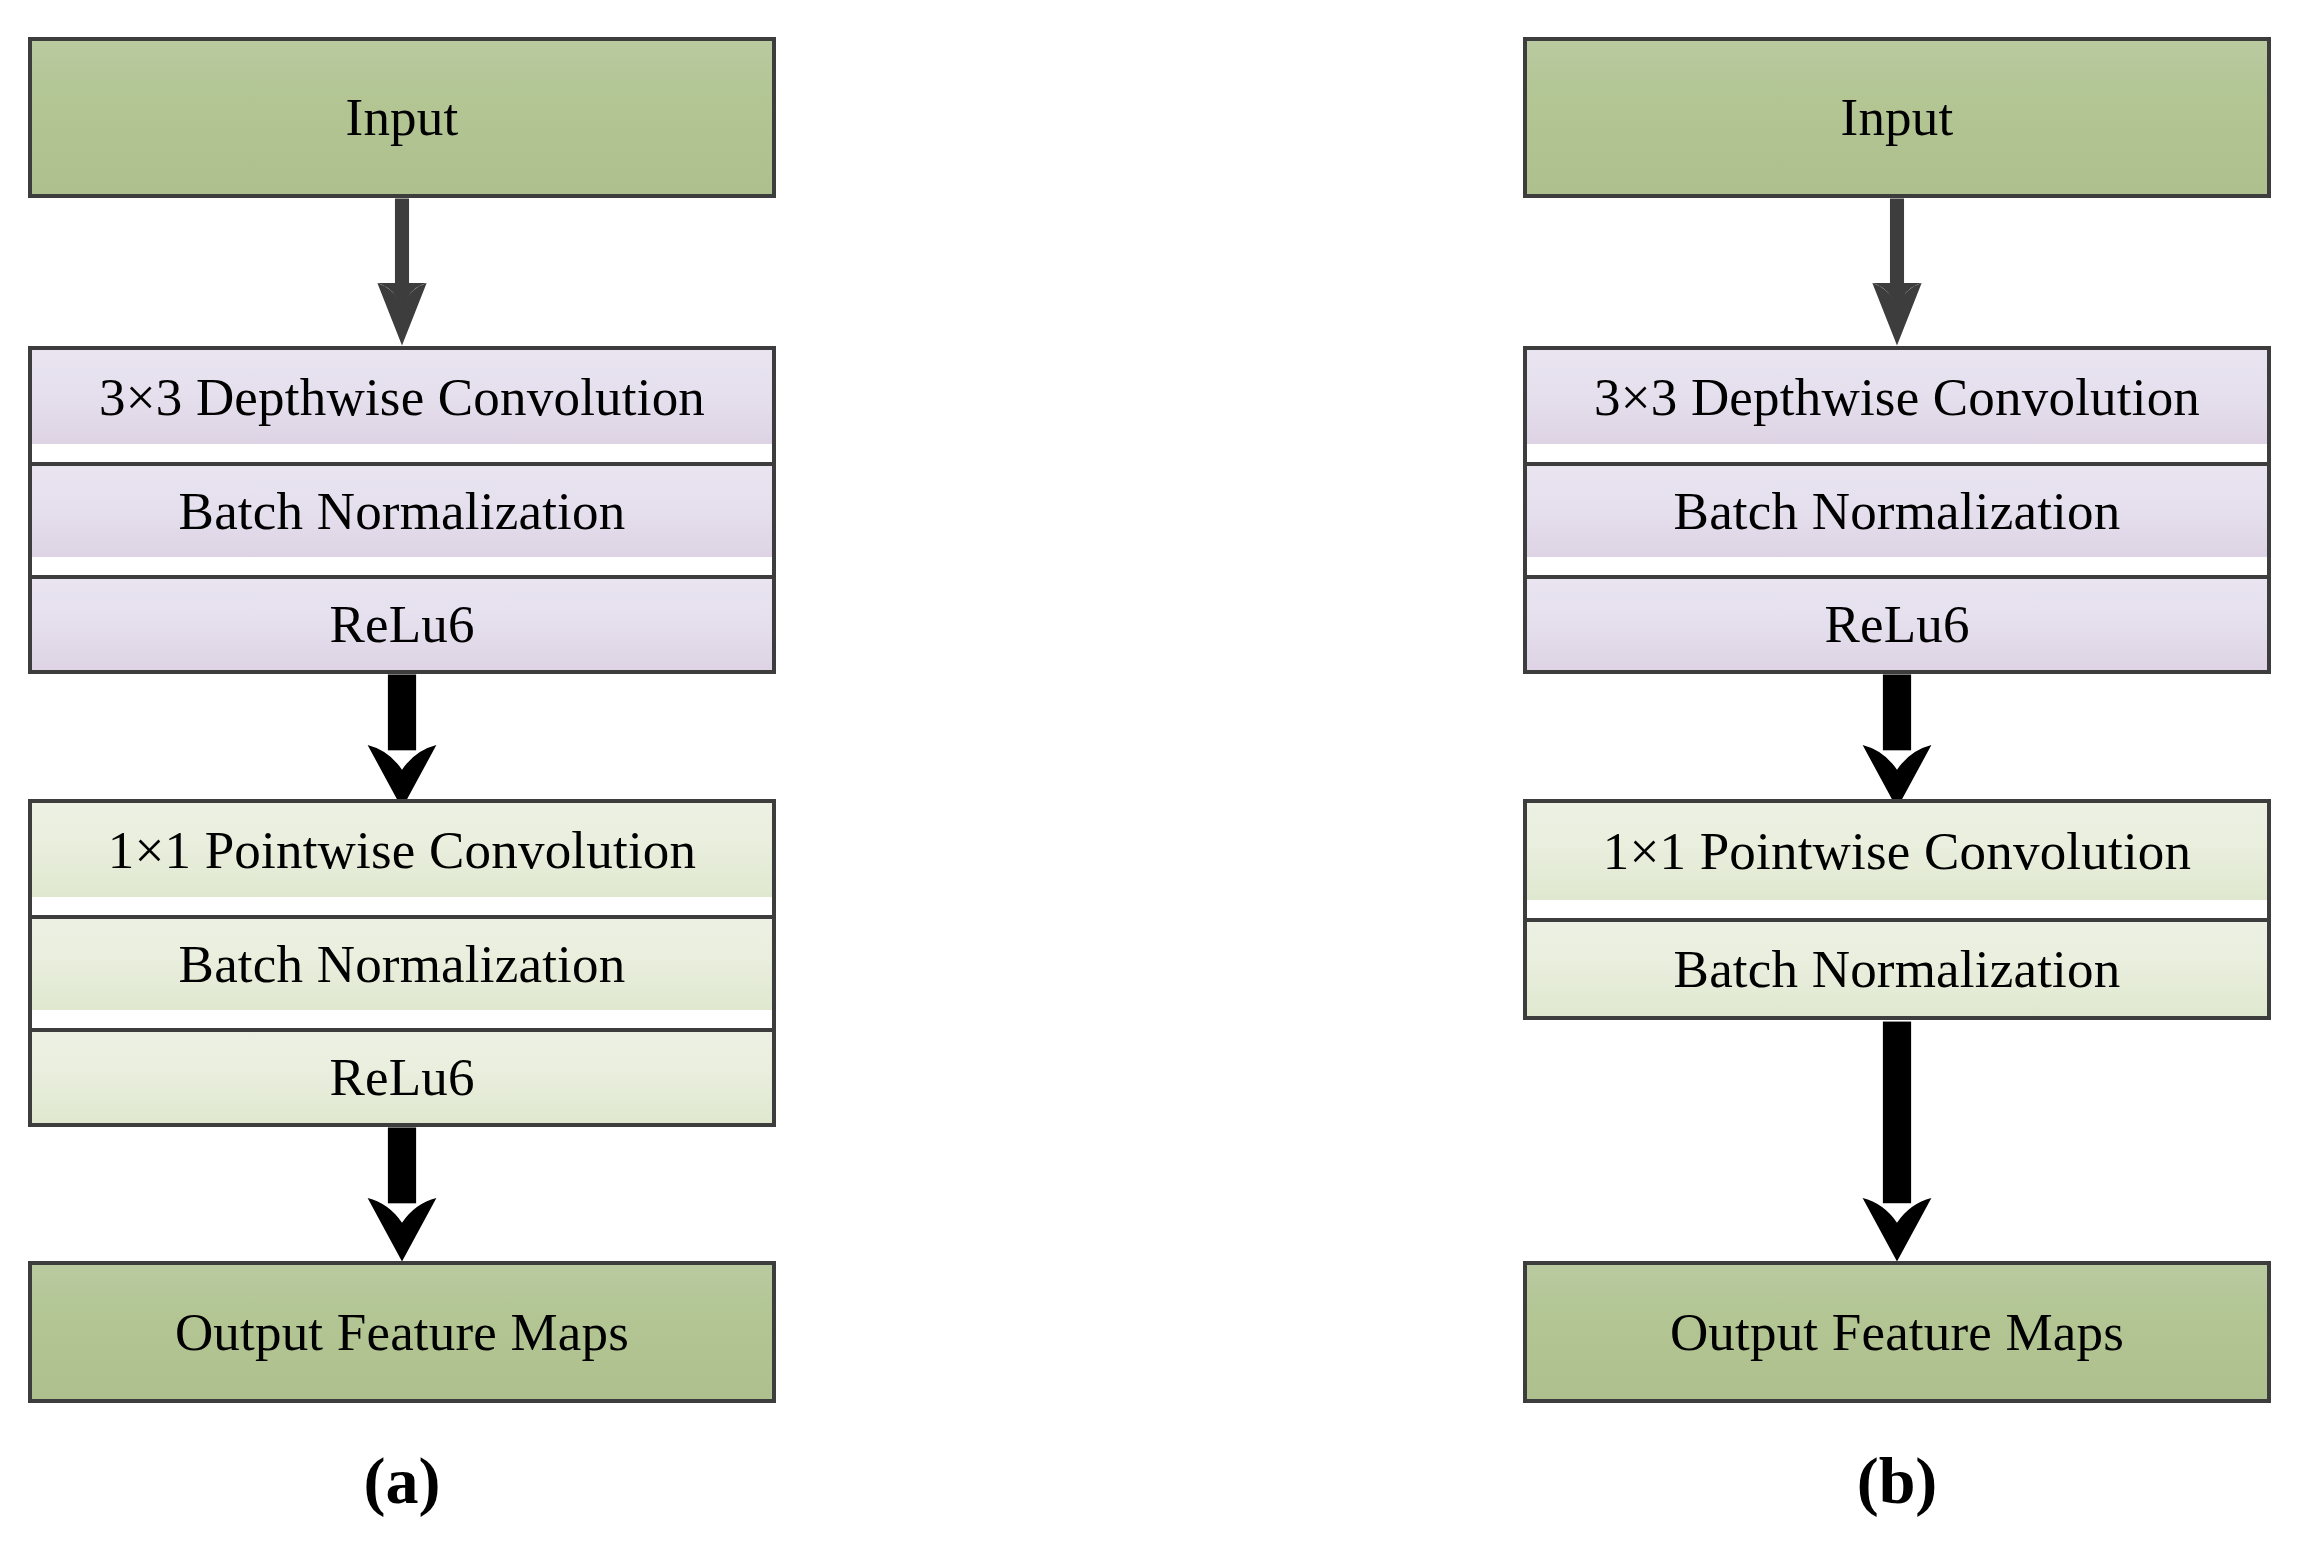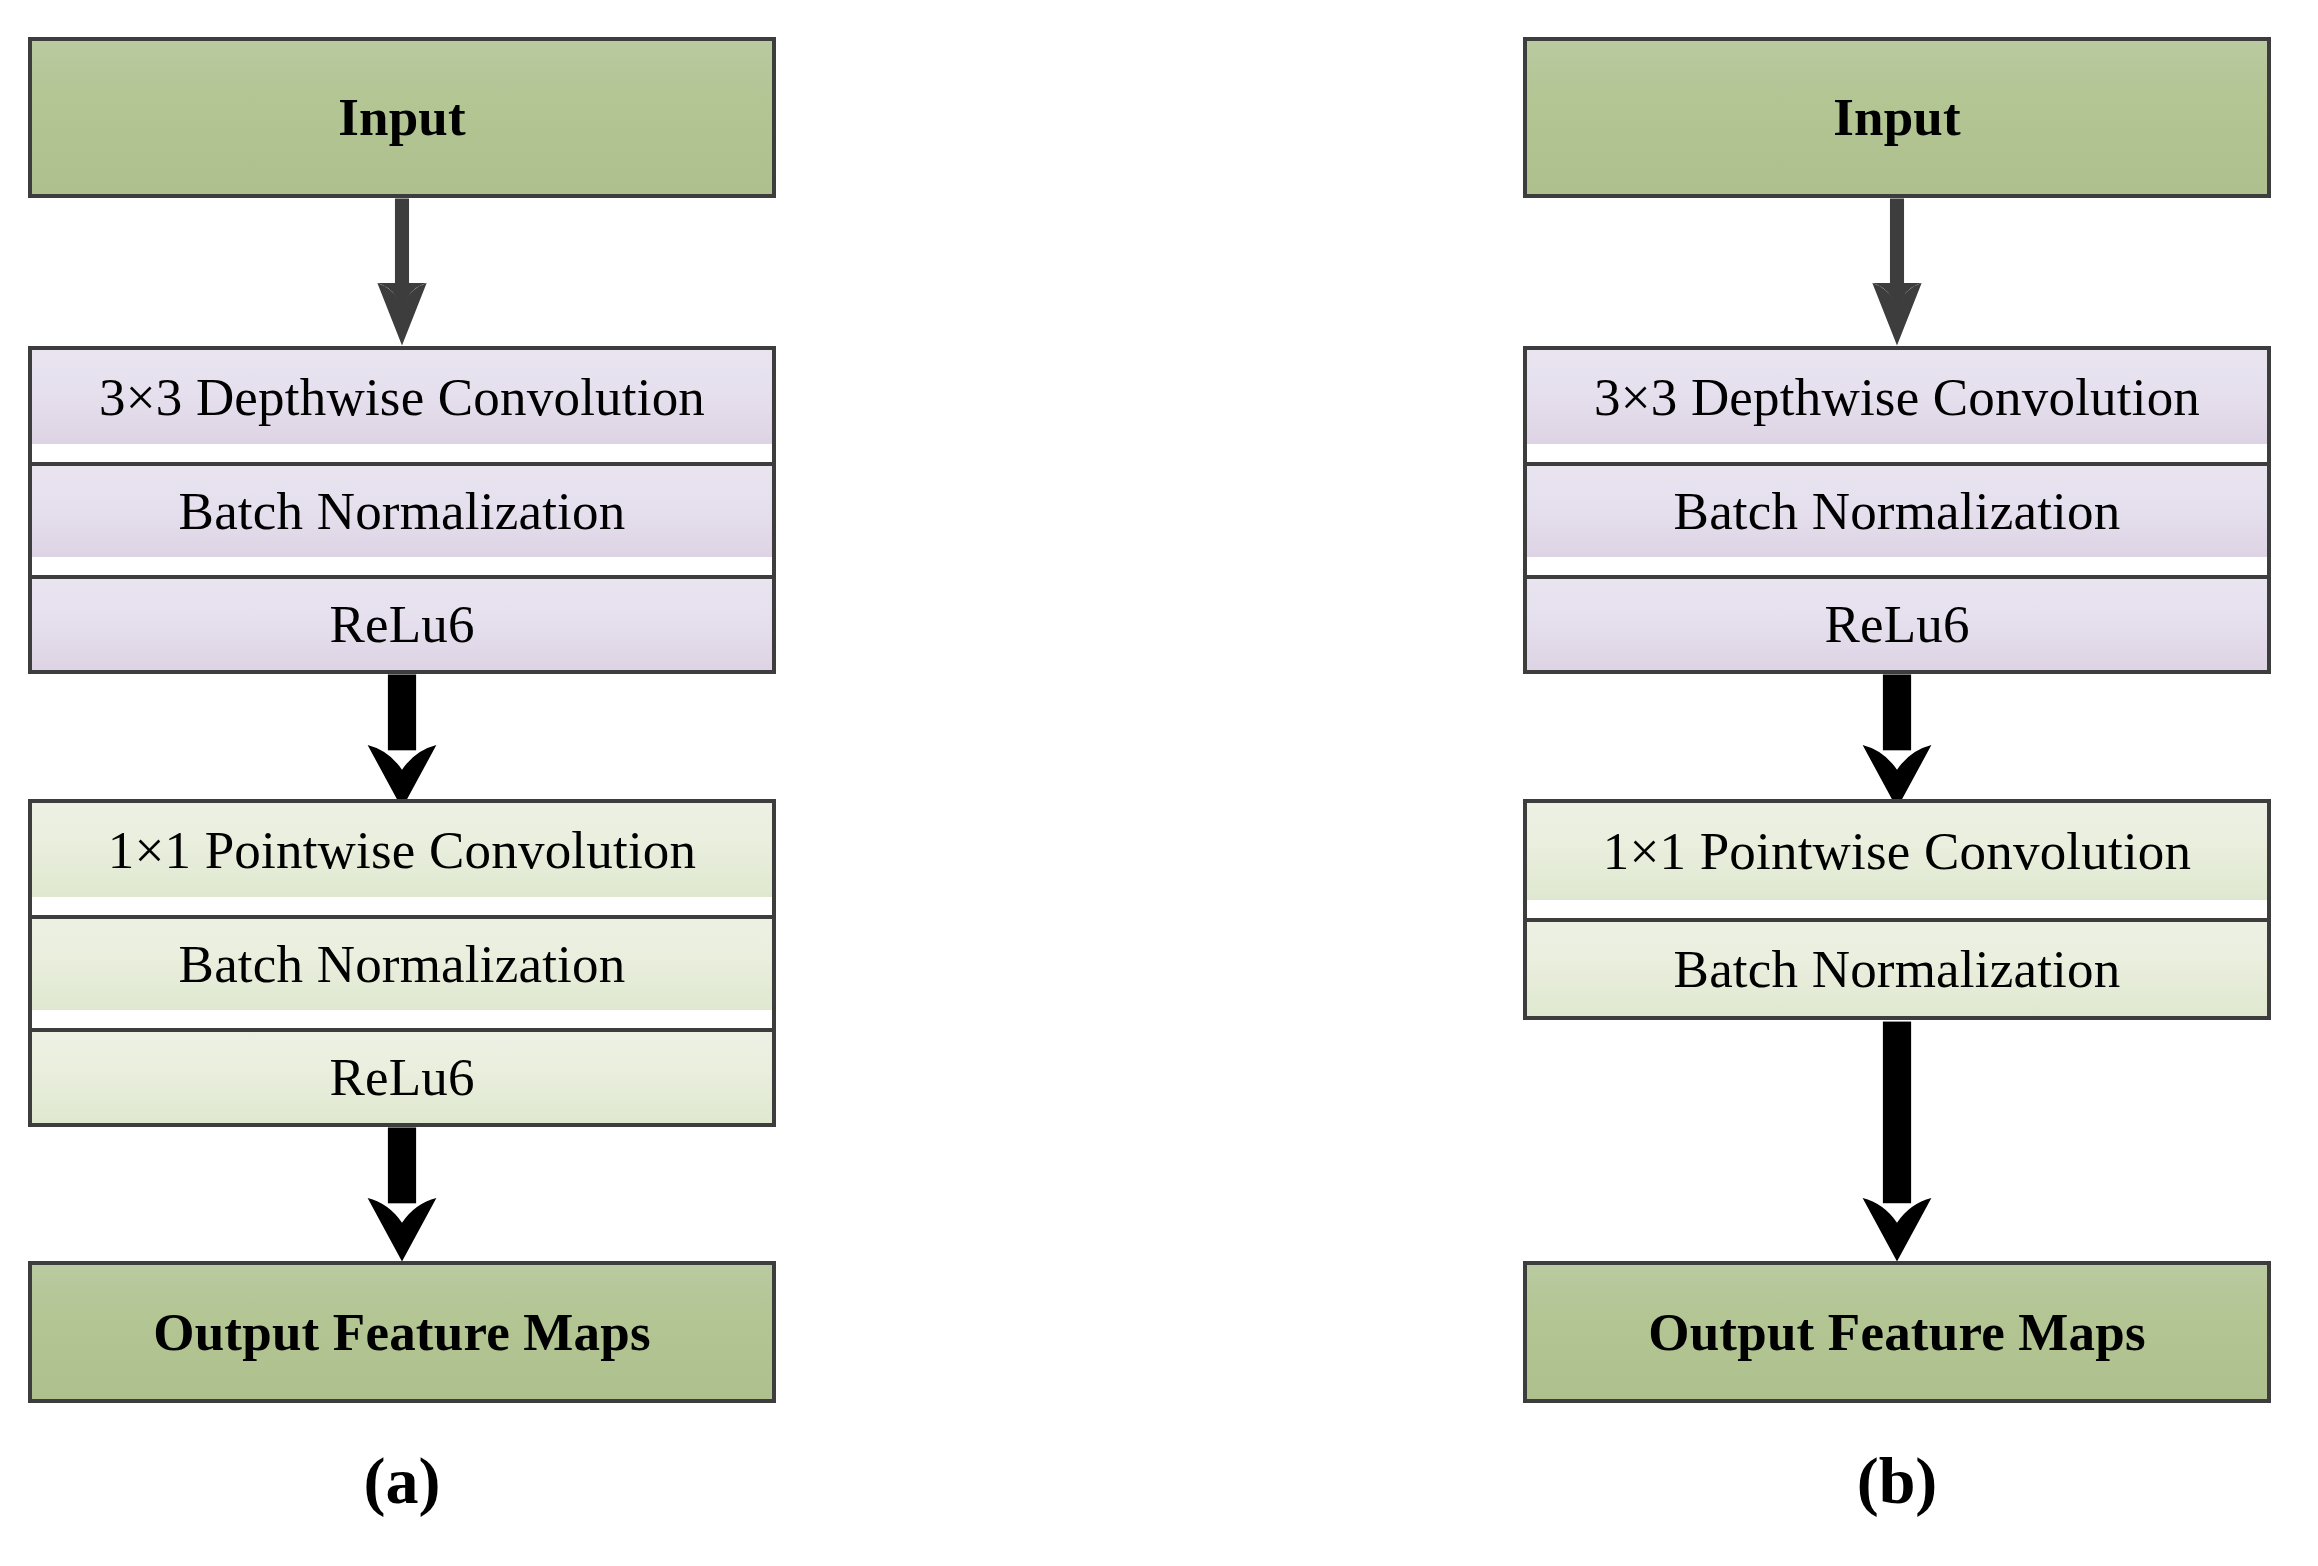--- a/index.html
+++ b/index.html
@@ -51,21 +51,20 @@
     letter-spacing: 0.2px;
   }
   .block-row + .block-row {
     border-top: 4.4px solid #3d3d3d;
     margin-top: 18px;
   }
 
   
   .block.terminal {
     background: linear-gradient(to bottom, #b9caa0 0%, #b2c592 42%, #aec08d 100%);
-    font-weight: bold;
   }
   .block.terminal .block-row { height: 100%; }
 
   
   .block.lavender .block-row {
     background: linear-gradient(to bottom, #e9e4f0 0%, #e6e0ee 45%, #ddd3e4 100%);
   }
   
   .block.pale .block-row {
     background: linear-gradient(to bottom, #edf1e4 0%, #e9eedd 45%, #dfe8cf 100%);

